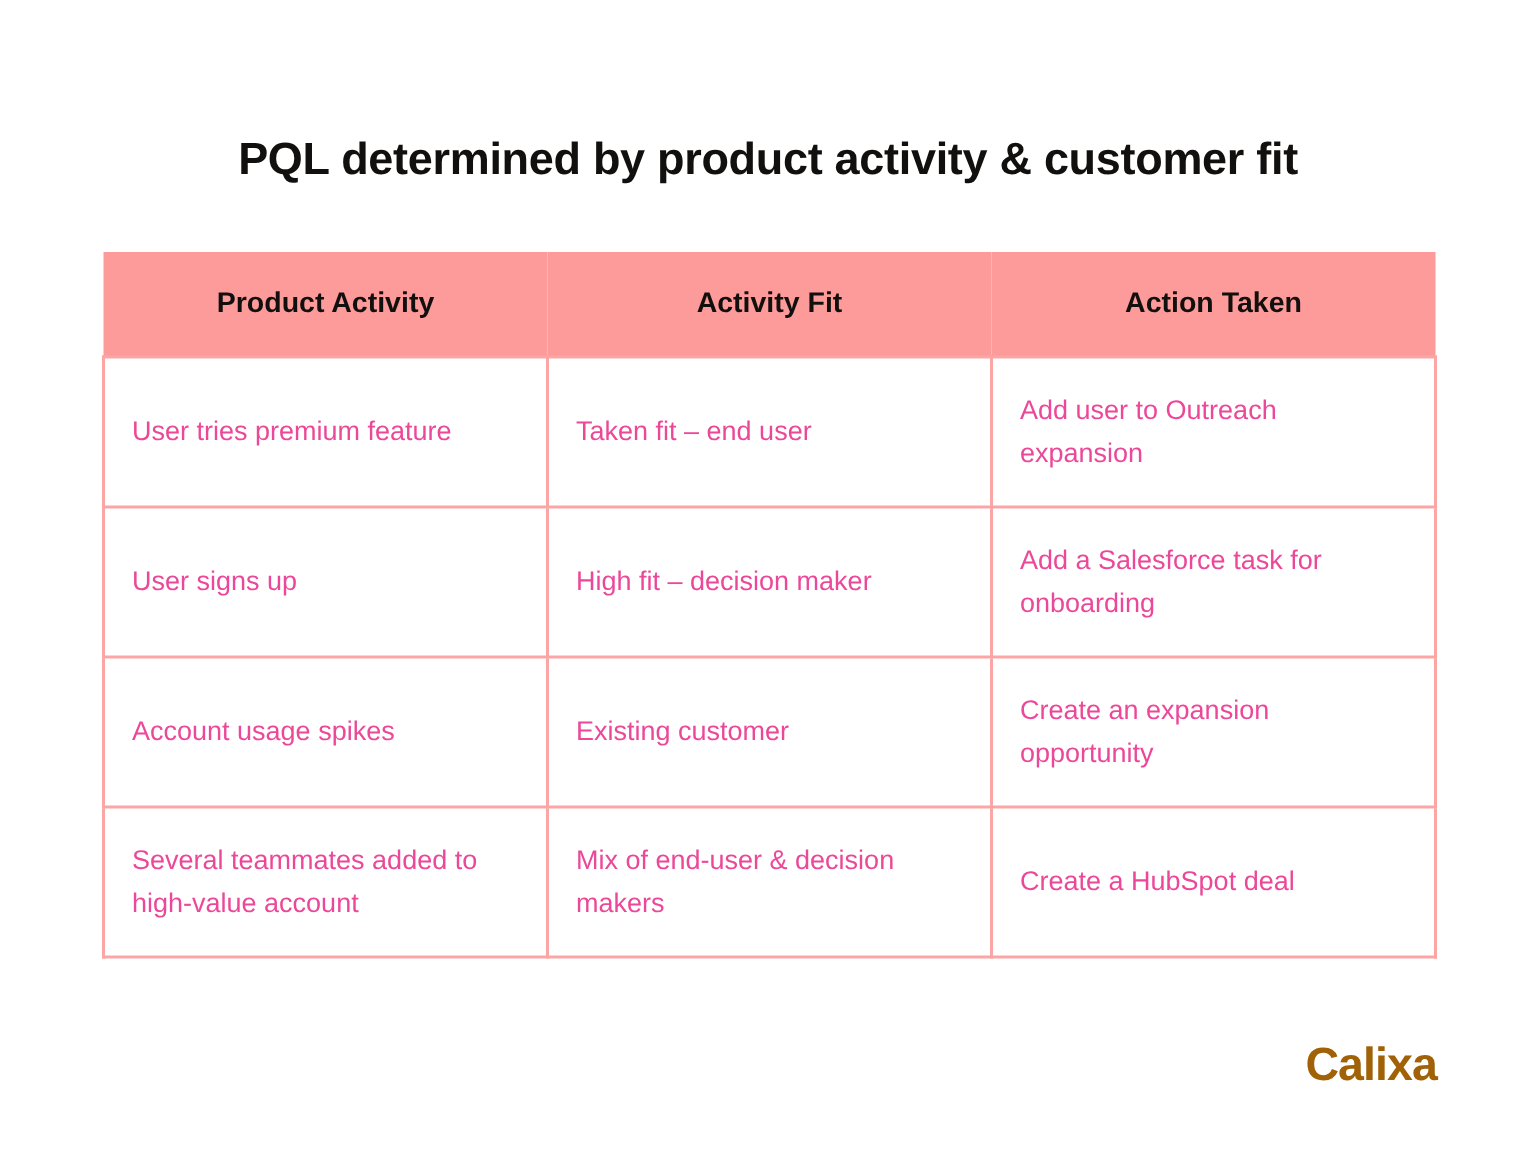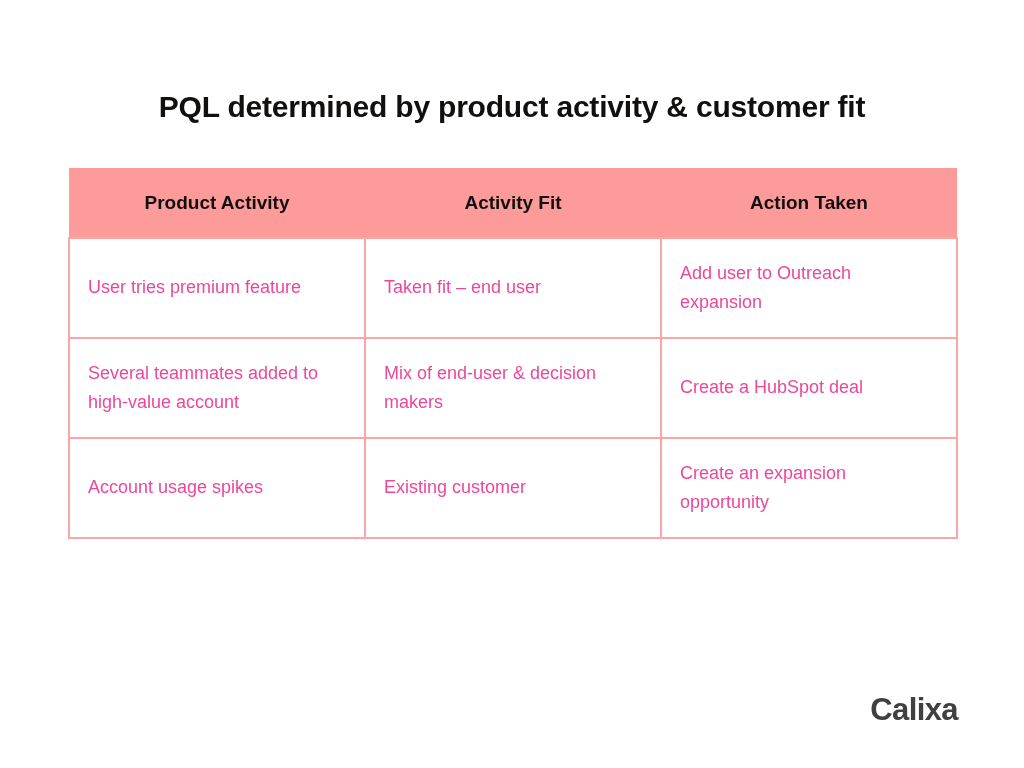--- a/index.html
+++ b/index.html
@@ -77,21 +77,21 @@
     box-sizing: border-box;
     background: #ffffff;
   }
 
   .brand-logo {
     position: absolute;
     right: 66px;
     top: 694px;
     font-size: 31px;
     font-weight: bold;
-    color: #404040;
+    color: #a16207;
     letter-spacing: -0.6px;
     line-height: 1;
   }
 </style>
 </head>
 <body>
 
 <div class="slide">
 
   <div class="slide-title">PQL determined by product activity &amp; customer fit</div>
@@ -110,28 +110,33 @@
           <th>Action Taken</th>
         </tr>
       </thead>
       <tbody>
         <tr>
           <td>User tries premium feature</td>
           <td>Taken fit – end user</td>
           <td>Add user to Outreach expansion</td>
         </tr>
         <tr>
-          <td>Several teammates added to high-value account</td>
-          <td>Mix of end-user &amp; decision makers</td>
-          <td>Create a HubSpot deal</td>
+          <td>User signs up</td>
+          <td>High fit – decision maker</td>
+          <td>Add a Salesforce task for onboarding</td>
         </tr>
         <tr>
           <td>Account usage spikes</td>
           <td>Existing customer</td>
           <td>Create an expansion opportunity</td>
+        </tr>
+        <tr>
+          <td>Several teammates added to high-value account</td>
+          <td>Mix of end-user &amp; decision makers</td>
+          <td>Create a HubSpot deal</td>
         </tr>
       </tbody>
     </table>
   </div>
 
   <div class="brand-logo">Calixa</div>
 
 </div>
 
 </body></html>

